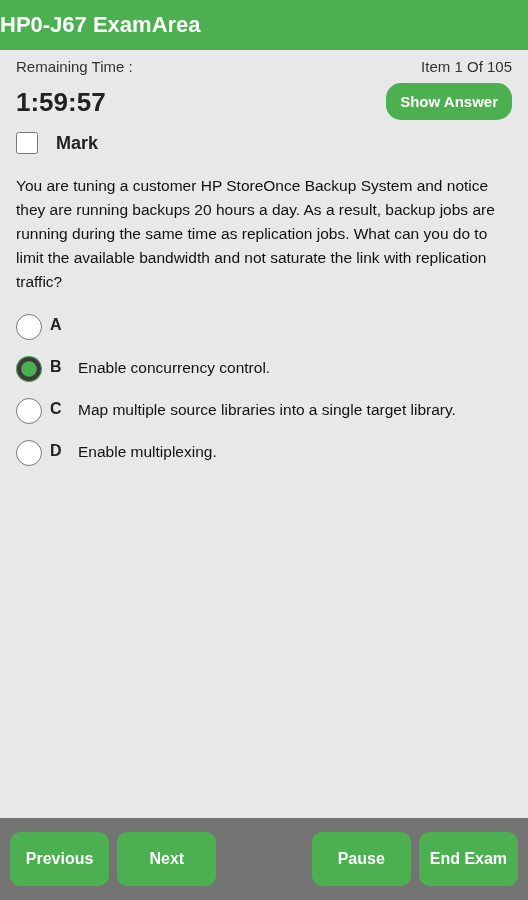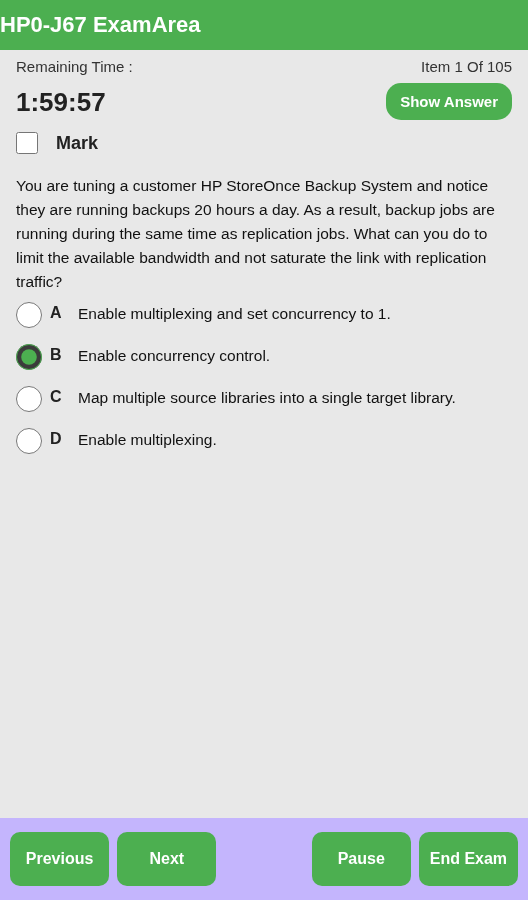--- a/index.html
+++ b/index.html
@@ -94,21 +94,21 @@
     #question-area {
       flex: 1;
       padding: 10px 16px 10px 16px;
       background: #e8e8e8;
       overflow-y: auto;
     }
     #question-text {
       font-size: 15.5px;
       color: #111;
       line-height: 1.55;
-      margin-bottom: 6px;
+      margin-bottom: 18px;
     }
 
     
     .option-row {
       display: flex;
       align-items: flex-start;
       margin-bottom: 14px;
       gap: 8px;
     }
     .option-radio {
@@ -130,21 +130,21 @@
     .option-text {
       font-size: 15.5px;
       color: #111;
       line-height: 1.5;
       padding-top: 2px;
     }
 
     
     #bottom-bar {
       display: flex;
-      background: #c4b5fd;
+      background: #737373;
       padding: 14px 10px 14px 10px;
       gap: 8px;
       align-items: center;
     }
     .bottom-btn {
       background: #4caf50;
       color: white;
       border: none;
       border-radius: 10px;
       font-size: 16px;
@@ -179,21 +179,20 @@
   <label id="mark-label" for="mark-checkbox">Mark</label>
 </div>
 
 <div id="question-area">
   <div id="question-text">You are tuning a customer HP StoreOnce Backup System and notice they are running backups 20 hours a day. As a result, backup jobs are running during the same time as replication jobs. What can you do to limit the available bandwidth and not saturate the link with replication traffic?</div>
 
   <div id="options-container">
       <div class="option-row">
         <input type="radio" name="question-option" class="option-radio" style="">
         <span class="option-letter">A</span>
-        <span class="option-text">Enable multiplexing and set concurrency to 1.</span>
       </div>
       <div class="option-row">
         <input type="radio" name="question-option" class="option-radio" checked="" style="">
         <span class="option-letter">B</span>
         <span class="option-text">Enable concurrency control.</span>
       </div>
       <div class="option-row">
         <input type="radio" name="question-option" class="option-radio" style="">
         <span class="option-letter">C</span>
         <span class="option-text">Map multiple source libraries into a single target library.</span>

